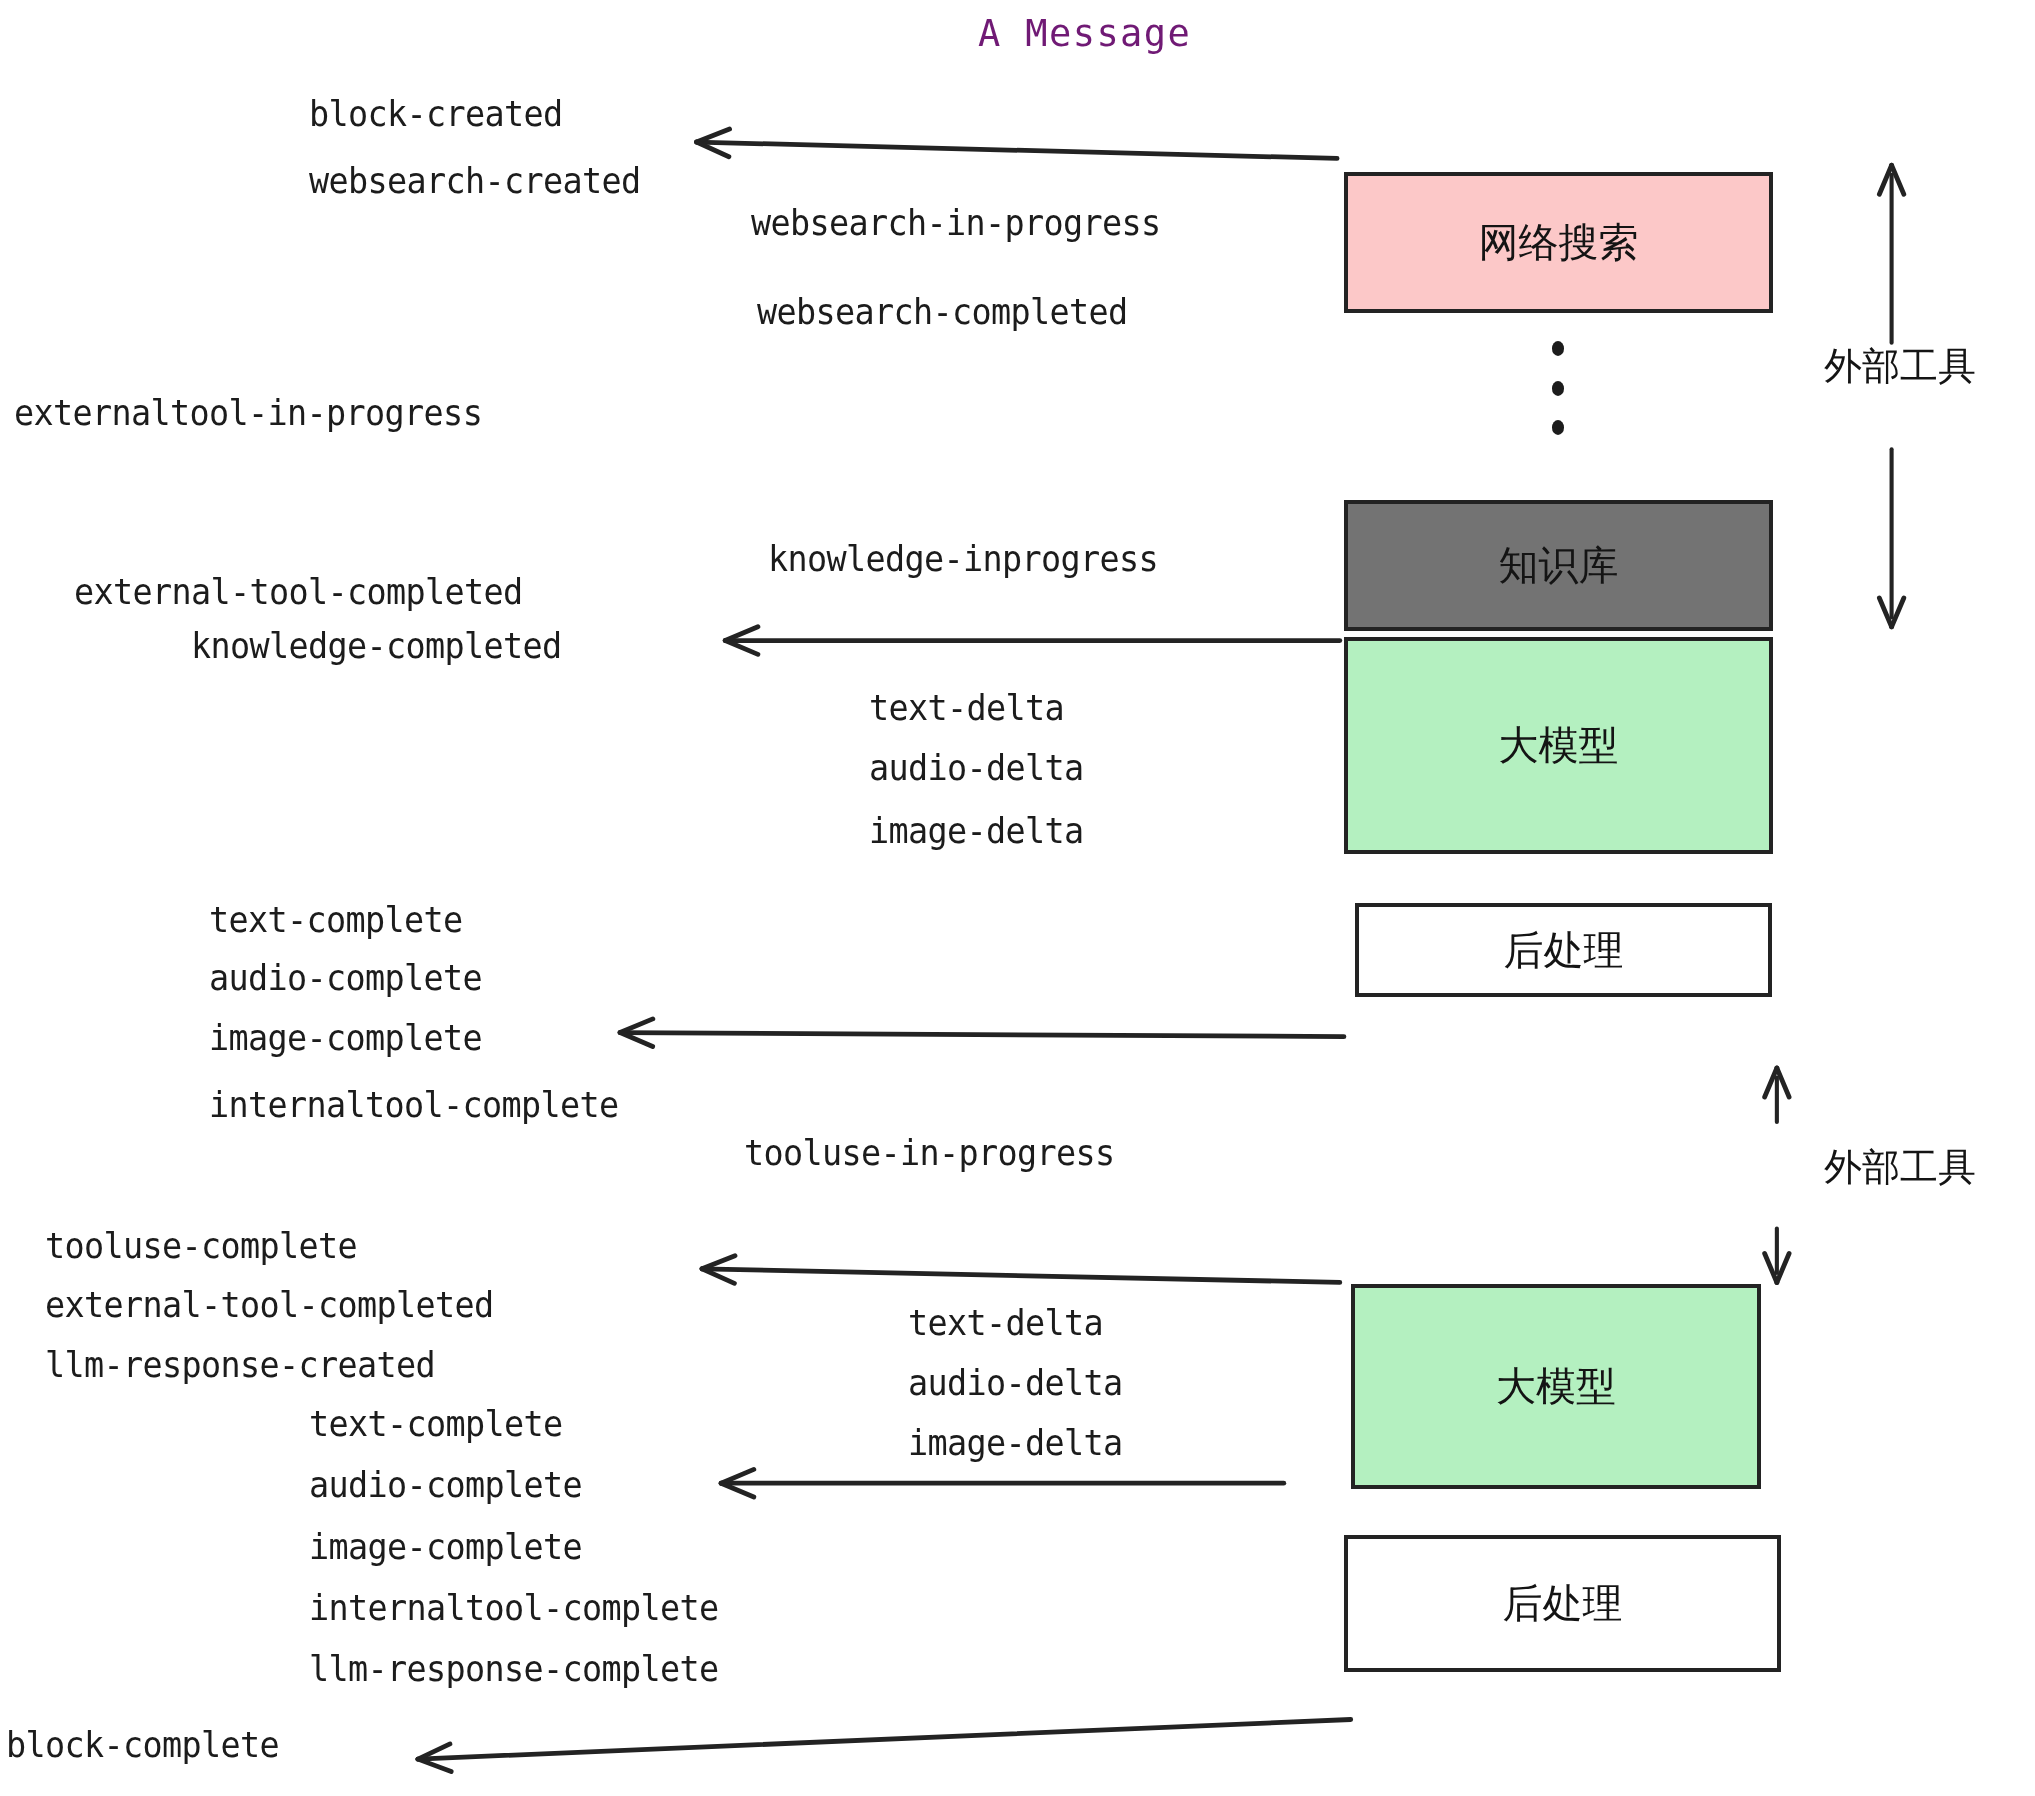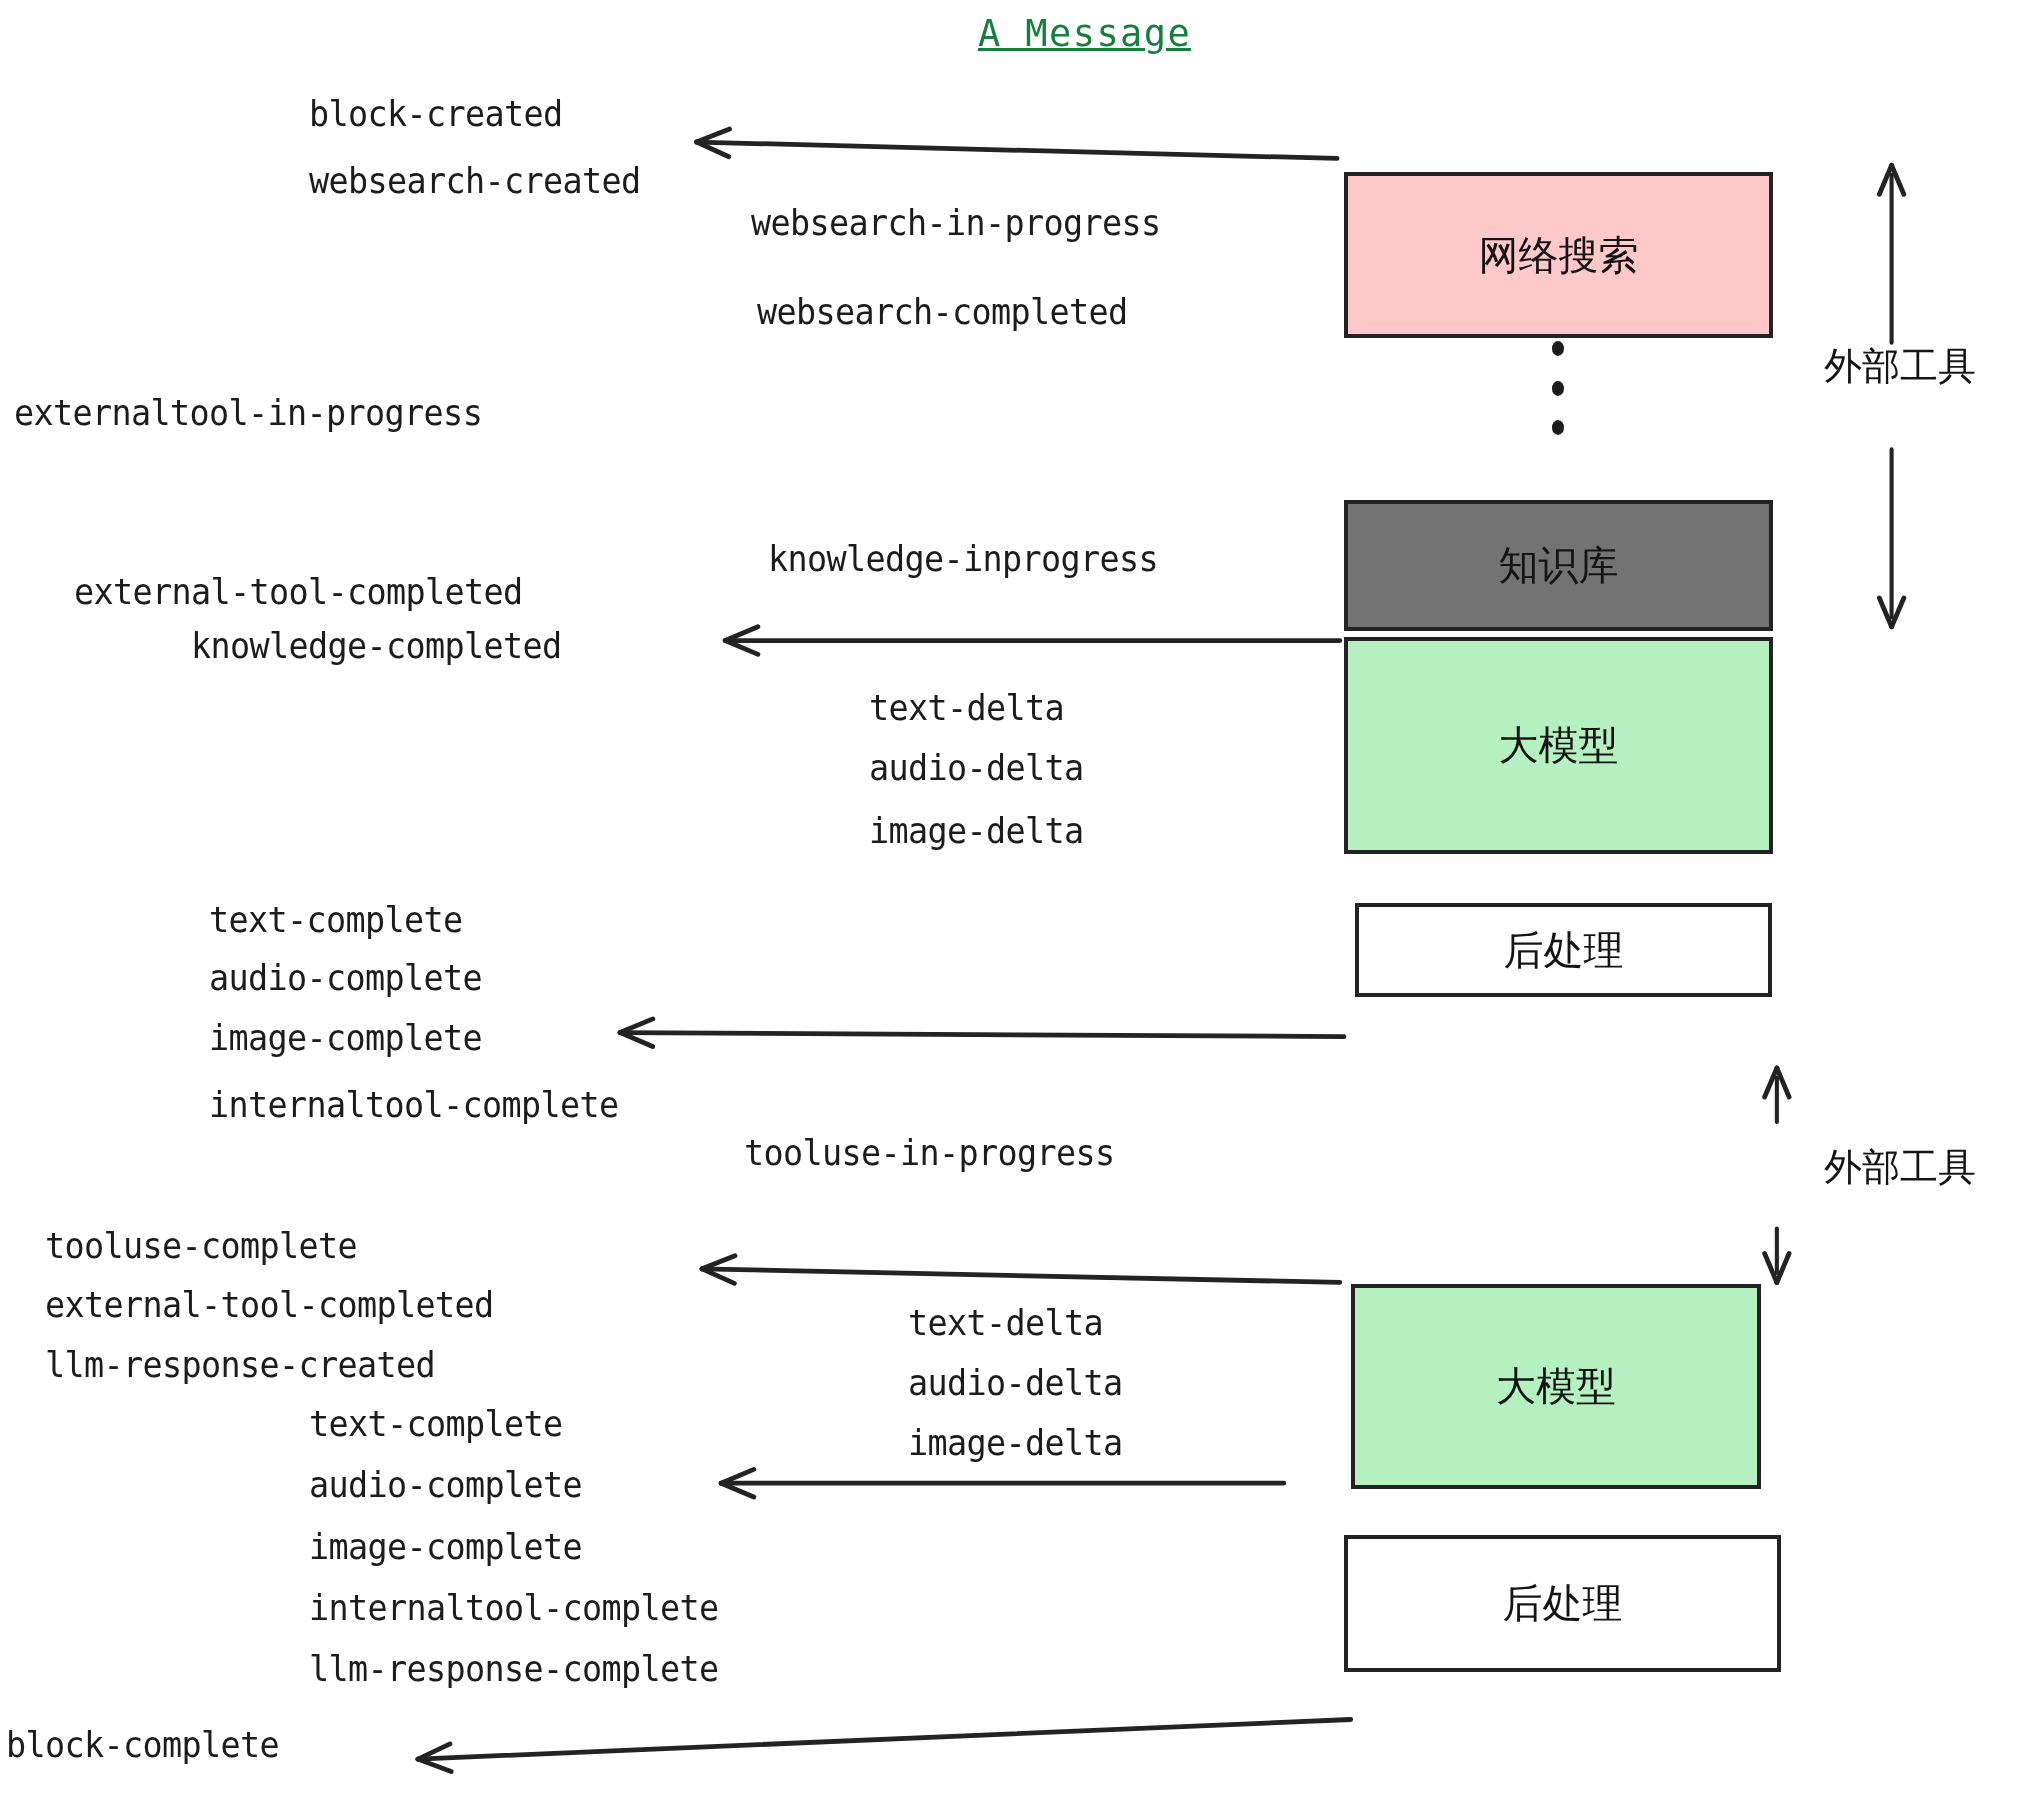--- a/index.html
+++ b/index.html
@@ -26,22 +26,21 @@
     color: #1c1c1c;
     transform: scaleX(0.93);
     transform-origin: left center;
   }
   .title {
     position: absolute;
     white-space: nowrap;
     font-family: "DejaVu Sans Mono", "Liberation Mono", monospace;
     font-size: 37px;
     letter-spacing: 1.4px;
-    color: #15803d;
-    text-decoration: underline;
+    color: #701a75;
   }
   .box {
     position: absolute;
     box-sizing: border-box;
     border: 4.1px solid #232323;
     display: flex;
     align-items: center;
     justify-content: center;
     font-family: "DejaVu Sans", "Liberation Sans", sans-serif;
     font-size: 40px;
@@ -80,21 +79,21 @@
     pointer-events: none;
   }
 </style>
 </head>
 <body>
 
 <div id="stage">
 
   <div class="title" style="left:978px; top:12.3px;">A Message</div>
 
-  <div class="box" id="box-0" style="left: 1344px; top: 172px; width: 429px; height: 166px; background: rgb(252, 200, 200); border-color: rgb(35, 35, 35); text-align: right;">
+  <div class="box" id="box-0" style="left: 1344px; top: 172px; width: 429px; height: 141px; background: rgb(252, 200, 200); border-color: rgb(35, 35, 35); text-align: right;">
       <span>网络搜索</span>
     </div>
   <div class="box" id="box-1" style="left: 1344px; top: 500px; width: 429px; height: 131px; background: #737373; border-color: rgb(35, 35, 35);">
       <span>知识库</span>
     </div>
   <div class="box" id="box-2" style="left: 1344px; top: 637px; width: 429px; height: 217px; background: rgb(180, 240, 192); border-color: rgb(35, 35, 35);">
       <span>大模型</span>
     </div>
   <div class="box" id="box-3" style="left: 1355px; top: 903px; width: 417px; height: 94px; background: rgb(255, 255, 255); border-color: rgb(35, 35, 35);">
       <span>后处理</span>

